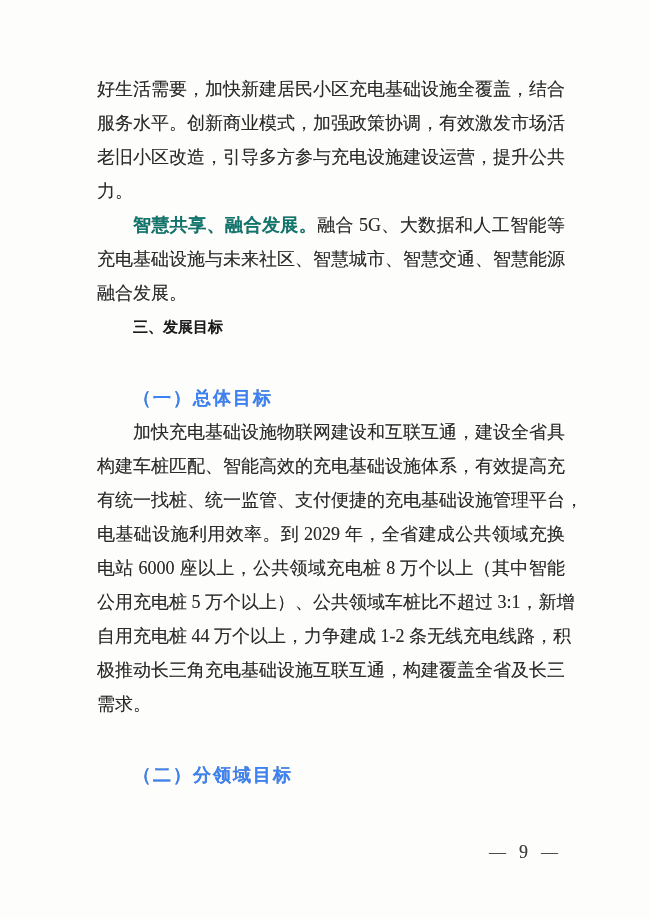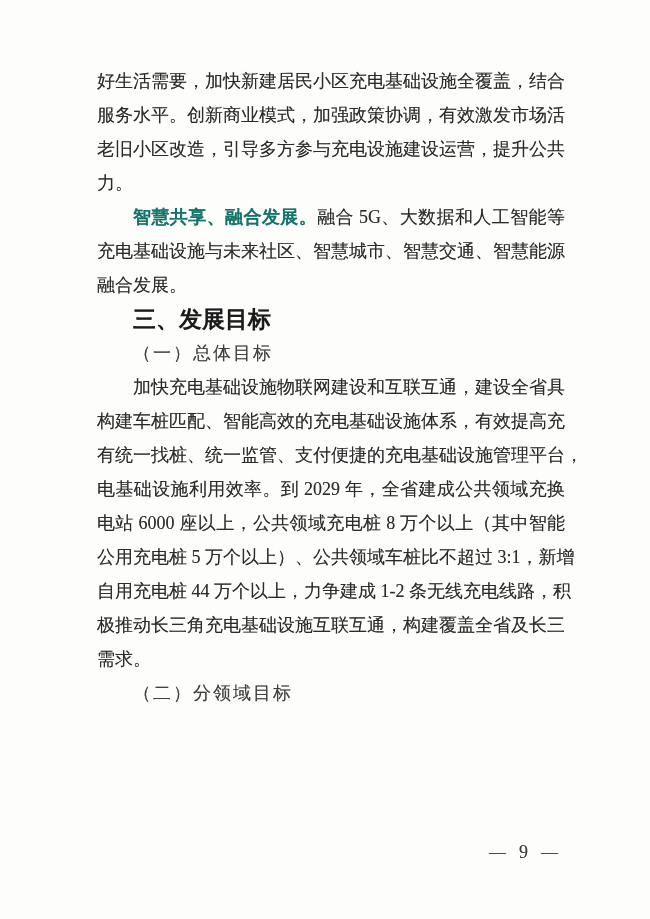--- a/index.html
+++ b/index.html
@@ -6,21 +6,21 @@
   .page {
     position:relative;
     width:650px; height:919px;
     margin:0 auto;
     background:#fdfdfc;
     overflow:hidden;
     font-family:"Liberation Serif","DejaVu Serif",serif;
   }
   .content {
     position:absolute;
-    left:97px; top:64px;
+    left:97px; top:72px;
     width:468px;
   }
   .line {
     height:34px;
     line-height:34px;
     font-size:18px;
     color:#2b2b2b;
     white-space:nowrap;
     text-align:justify;
     text-align-last:justify;
@@ -35,28 +35,29 @@
   }
   .indent { text-indent:36px; }
   .lead {
     font-weight:bold;
     font-family:"Liberation Sans","DejaVu Sans",sans-serif;
     color:#0f766e;
   }
   .hei {
     font-family:"Liberation Sans","DejaVu Sans",sans-serif;
     font-weight:bold;
-    font-size:23px;
+    font-size:15px;
     color:#1b1b1b;
   }
   .kai {
-    font-weight:normal;
+    font-weight:bold;
     font-size:18px;
-    color:#404040;
+    color:#3b82f6;
     letter-spacing:2px;
+    margin-top:37px;
   }
   .footer {
     position:absolute;
     top:840px;
     right:92px;
     height:24px;
     line-height:24px;
     font-size:17px;
     color:#3a3a3a;
     display:flex;

